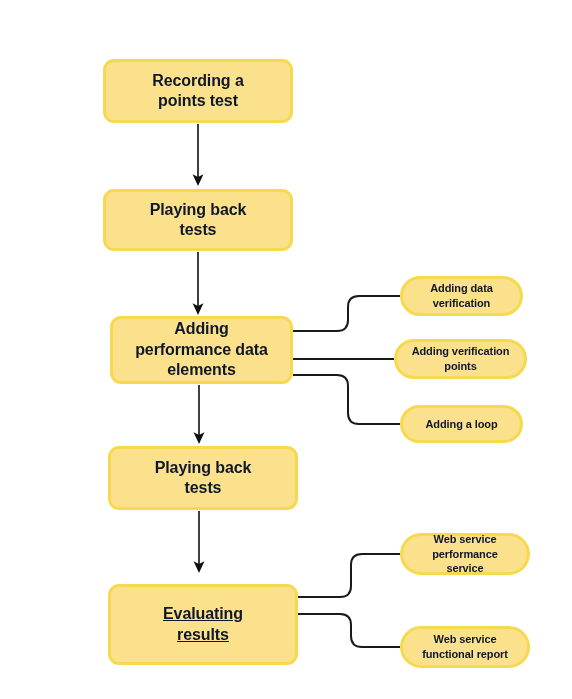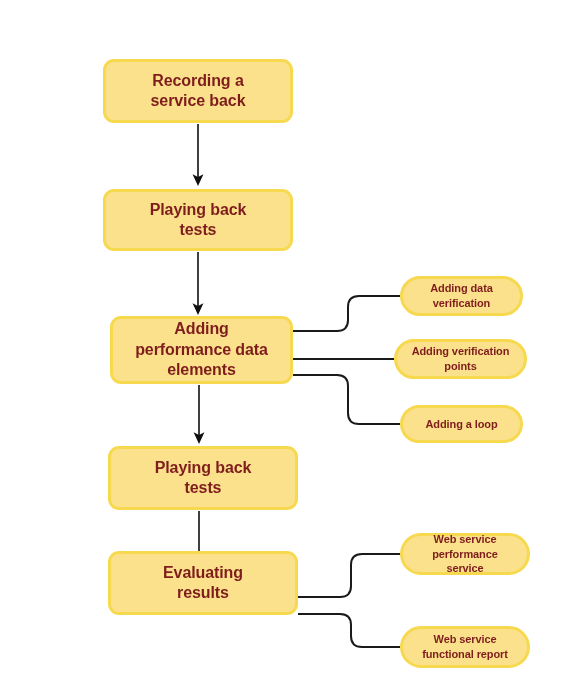--- a/index.html
+++ b/index.html
@@ -25,21 +25,21 @@
     height: 699px;
     pointer-events: none;
   }
   .node {
     position: absolute;
     box-sizing: border-box;
     display: flex;
     align-items: center;
     justify-content: center;
     text-align: center;
-    color: #7f1d1d;
+    color: #0f172a;
     background: #fbe18c;
     border: 3px solid #f7d94f;
     z-index: 2;
   }
   .node.main {
     border-radius: 11px;
     font-size: 16px;
     font-weight: bold;
     line-height: 1.28;
     letter-spacing: -0.1px;
@@ -94,36 +94,36 @@
 
     <g>
       <path d="M 298 597 L 340 597 Q 351 597 351 586 L 351 565 Q 351 554 362 554 L 400 554" fill="none" stroke="#1a1a1a" stroke-width="2"></path>
     </g>
     <g>
       <path d="M 298 614 L 340 614 Q 351 614 351 625 L 351 636 Q 351 647 362 647 L 400 647" fill="none" stroke="#1a1a1a" stroke-width="2"></path>
     </g>
   </svg>
 
   <div class="node main" style="left:103px; top:59px; width:190px; height:64px;">
-    <span class="label"><span>Recording a</span><br><span>service back</span></span>
+    <span class="label"><span>Recording a</span><br><span>points test</span></span>
   </div>
 
   <div class="node main" style="left:103px; top:189px; width:190px; height:62px;">
     <span class="label"><span>Playing back</span><br><span>tests</span></span>
   </div>
 
   <div class="node main" style="left:110px; top:316px; width:183px; height:68px;align-items:center;">
     <span class="label"><span>Adding</span><br><span>performance data</span><br><span>elements</span></span>
   </div>
 
   <div class="node main" style="left:108px; top:446px; width:190px; height:64px;">
     <span class="label"><span>Playing back</span><br><span>tests</span></span>
   </div>
 
-  <div class="node main" style="left:108px; top:551px; width:190px; height:64px;">
+  <div class="node main" style="left:108px; top:584px; width:190px; height:81px;text-decoration:underline;">
     <span class="label"><span>Evaluating</span><br><span>results</span></span>
   </div>
 
   <div class="node pill" style="left:400px; top:276px; width:123px; height:40px;text-align:center;">
     <span class="label"><span>Adding data</span><br><span>verification</span></span>
   </div>
 
   <div class="node pill" style="left:400px; top:405px; width:123px; height:38px;">
     <span class="label"><span>Adding a loop</span></span>
   </div>

